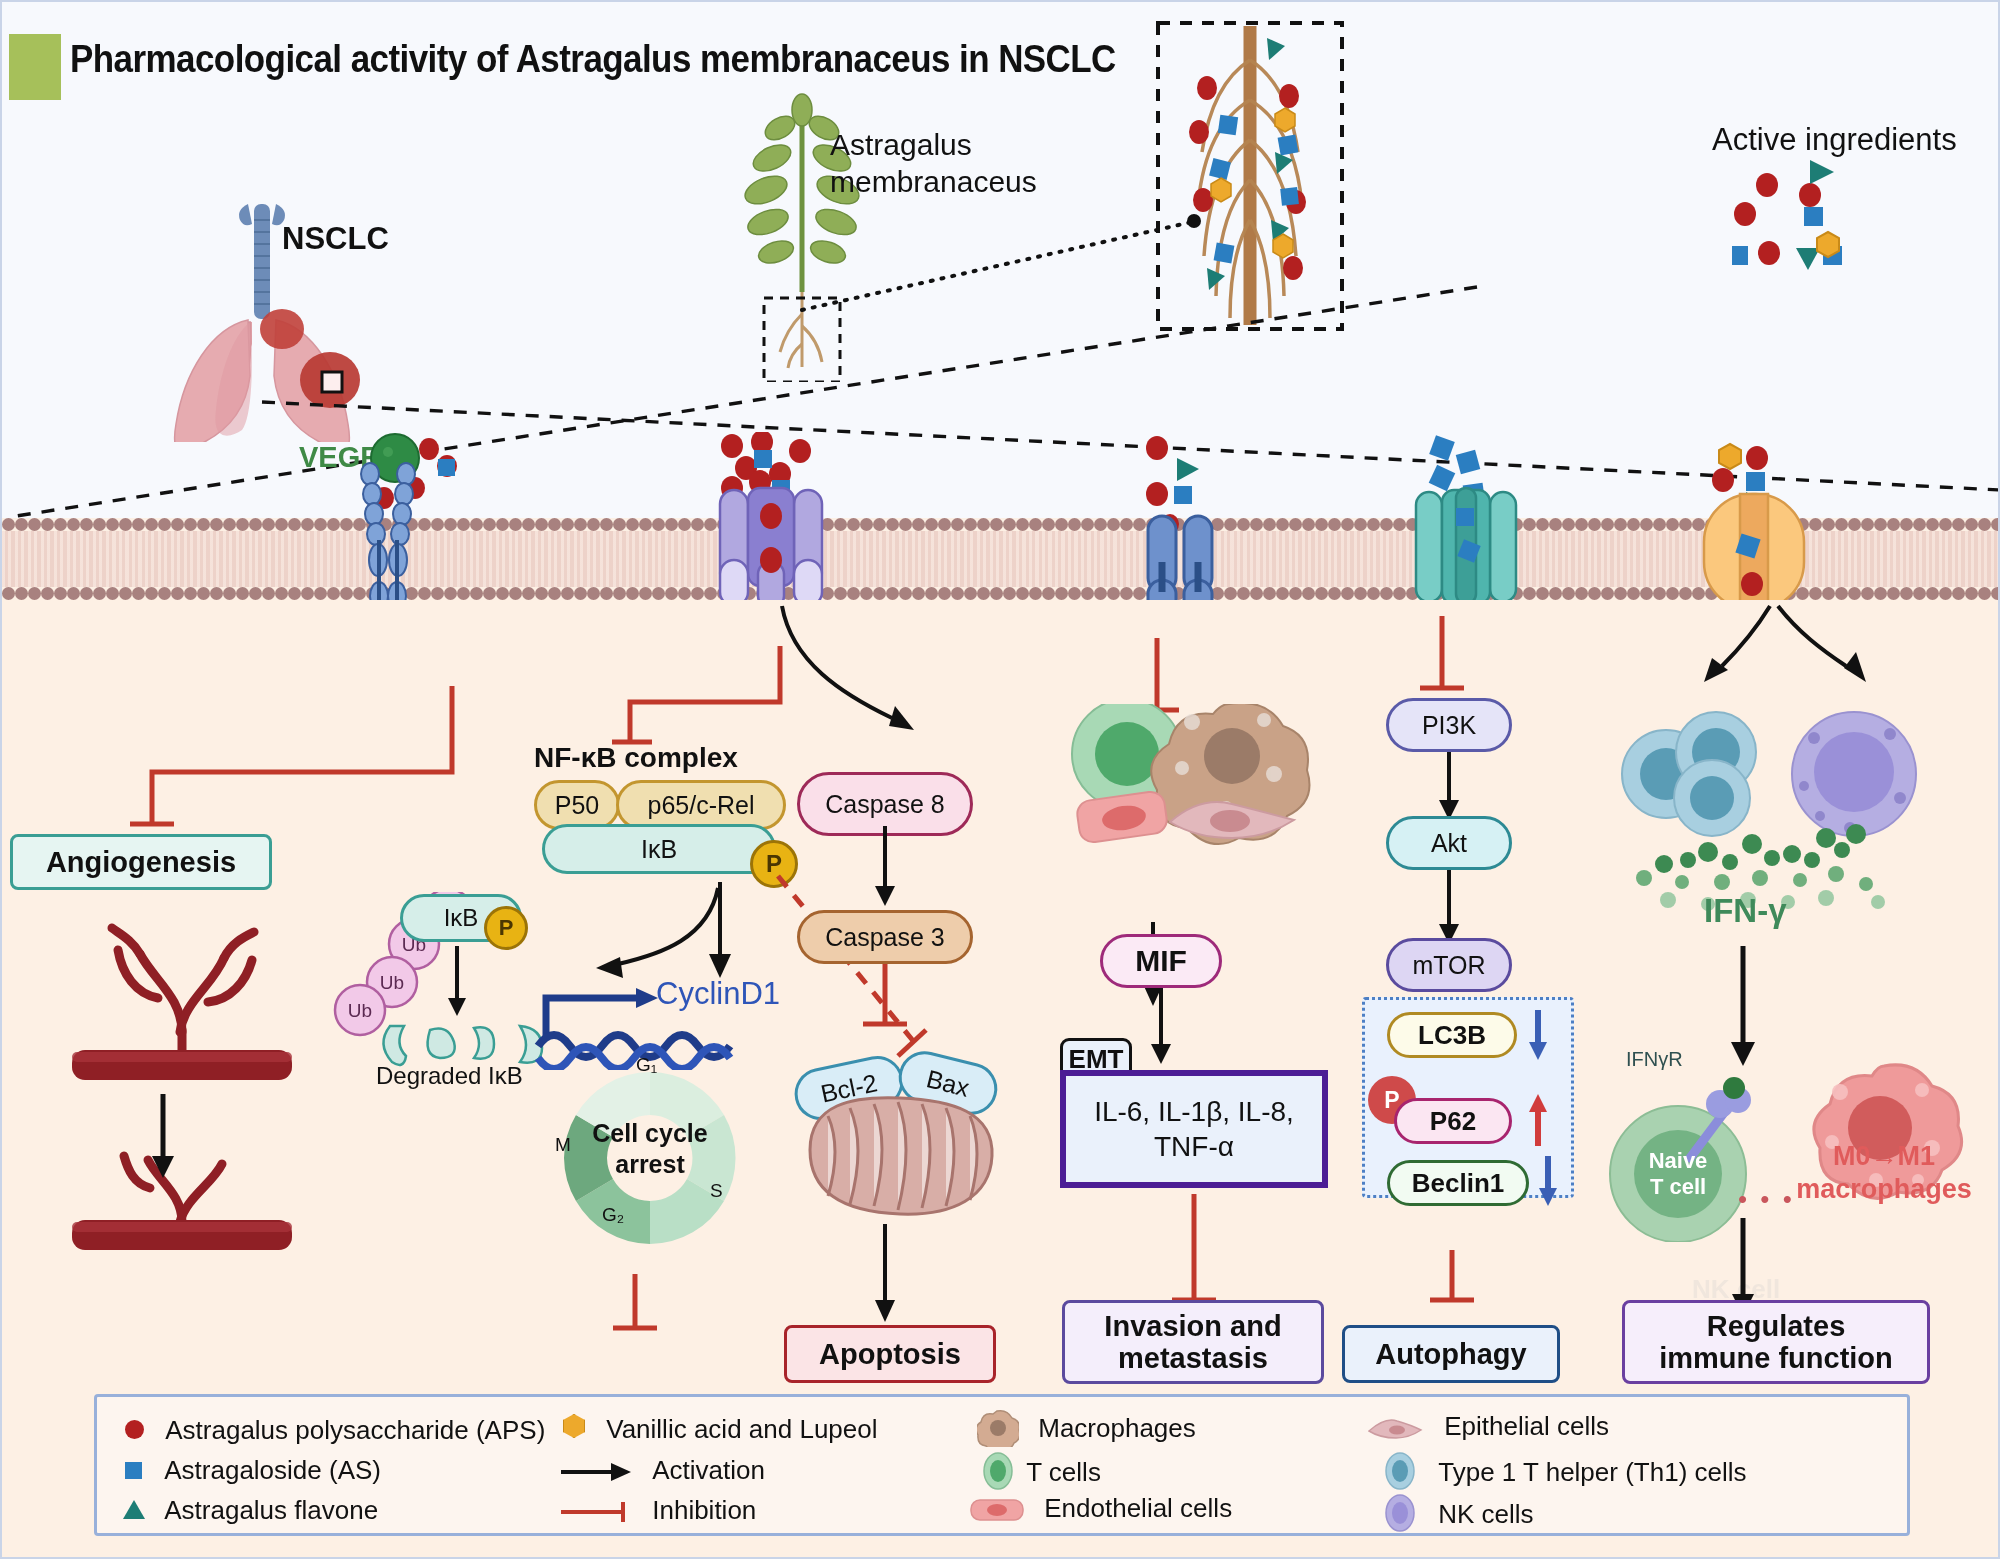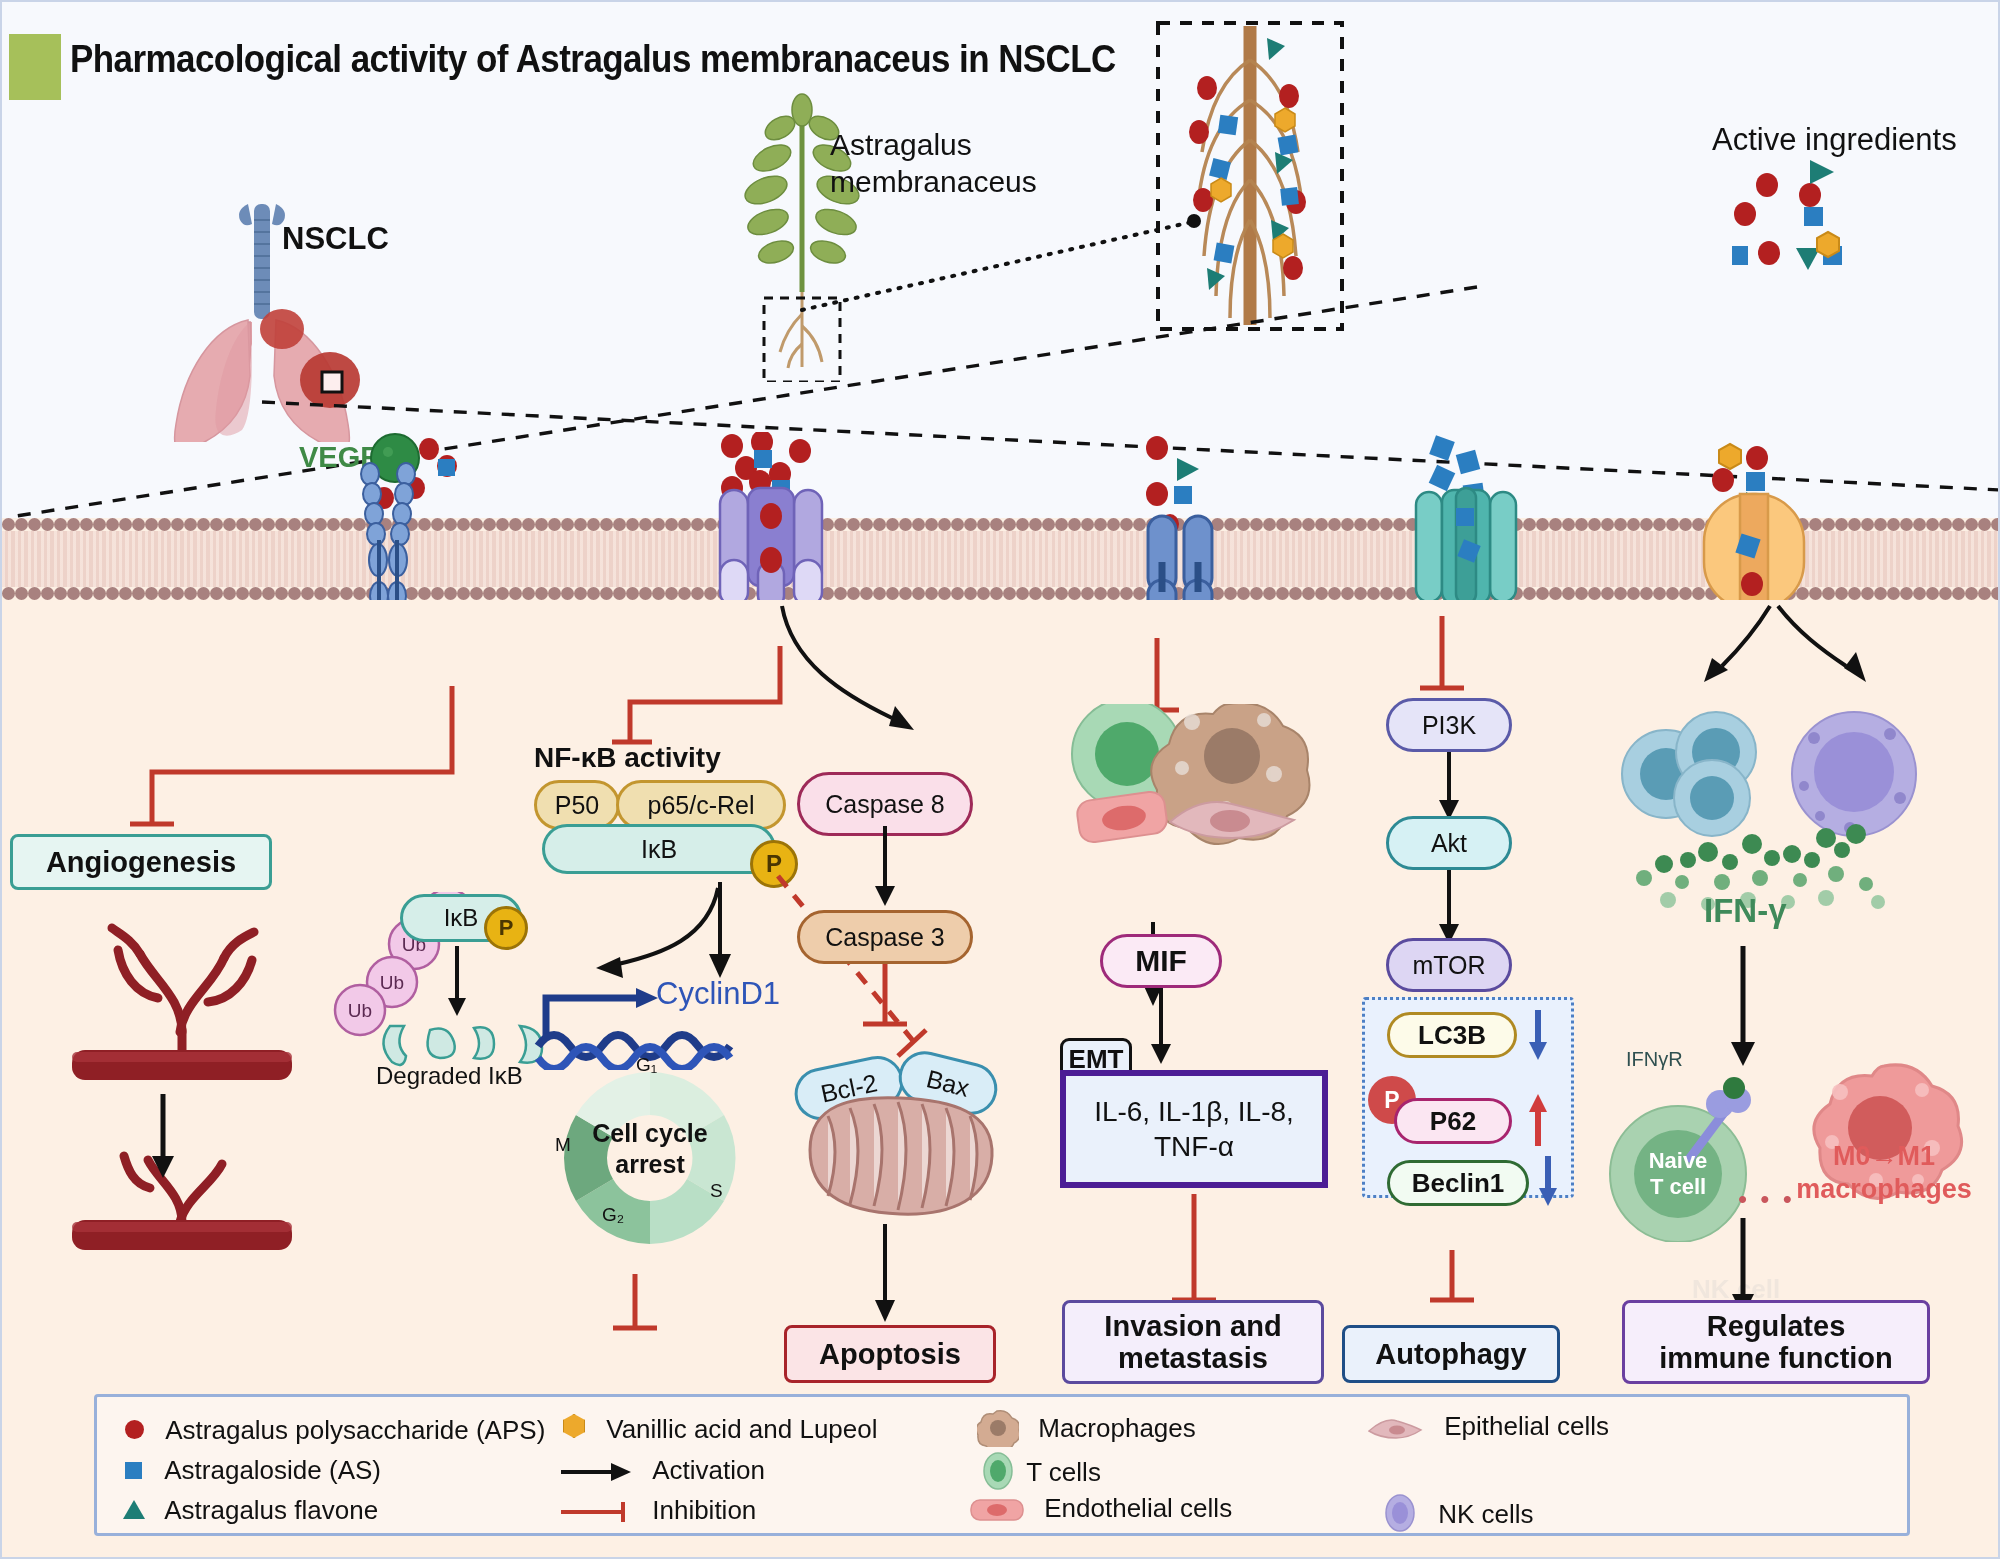--- a/index.html
+++ b/index.html
@@ -619,21 +619,21 @@
   <svg class="abs" style="left:148px;top:1092px" width="26" height="86">
     <line x1="13" y1="0" x2="13" y2="62" stroke="#111" stroke-width="5"></line>
     <path d="M13 84 l-11 -22 h22 z" fill="#111"></path>
   </svg>
 
   <svg class="abs" style="left:610px;top:640px" width="200" height="130">
     <path d="M168 4 L168 60 L18 60 L18 98" stroke="#c0392b" stroke-width="5" fill="none"></path>
     <line x1="0" y1="100" x2="40" y2="100" stroke="#c0392b" stroke-width="5"></line>
   </svg>
 
-  <div class="lbl" style="left:532px;top:740px;font-size:28px;font-weight:bold;">NF-κB activity</div>
+  <div class="lbl" style="left:532px;top:740px;font-size:28px;font-weight:bold;">NF-κB complex</div>
   <div class="node pill" style="left:532px;top:778px;width:86px;height:50px;
        border-color:#c3962f;background:#f0dfb0;">
     <span>P50</span>
   </div>
   <div class="node pill" style="left:614px;top:778px;width:170px;height:50px;
        border-color:#c3962f;background:#f0dfb0;">
     <span>p65/c-Rel</span>
   </div>
   <div class="node pill" style="left:540px;top:822px;width:234px;height:50px;
        border-color:#3a9e94;background:#d6eee9;">
@@ -1066,20 +1066,27 @@
       <span style="margin-left:12px">Endothelial cells</span>
     </div>
 
     <div class="lgrow" style="left:1270px;top:14px;">
       <svg width="56" height="26" style="display:inline-block;vertical-align:-6px">
         <path d="M2 16 q16 -14 28 -10 q14 4 24 9 q-12 8 -25 8 q-16 0 -27 -7 z" fill="#e2b8bc" stroke="#cc9ba0" stroke-width="1.5"></path>
         <ellipse cx="30" cy="15" rx="8" ry="4.5" fill="#c98b90"></ellipse>
       </svg>
       <span style="margin-left:14px">Epithelial cells</span>
     </div>
+    <div class="lgrow" style="left:1286px;top:54px;">
+      <svg width="34" height="40" style="display:inline-block;vertical-align:-10px">
+        <ellipse cx="17" cy="20" rx="14" ry="18" fill="#a8cfe0" stroke="#88b5c9" stroke-width="1.5"></ellipse>
+        <ellipse cx="17" cy="20" rx="8" ry="11" fill="#5a9cb5"></ellipse>
+      </svg>
+      <span style="margin-left:14px">Type 1 T helper (Th1) cells</span>
+    </div>
     <div class="lgrow" style="left:1286px;top:96px;">
       <svg width="34" height="40" style="display:inline-block;vertical-align:-10px">
         <ellipse cx="17" cy="20" rx="14" ry="18" fill="#b5aee2" stroke="#9a92d0" stroke-width="1.5"></ellipse>
         <ellipse cx="17" cy="20" rx="8" ry="11" fill="#9a90d8"></ellipse>
       </svg>
       <span style="margin-left:14px">NK cells</span>
     </div>
   </div>
 
 </div>

